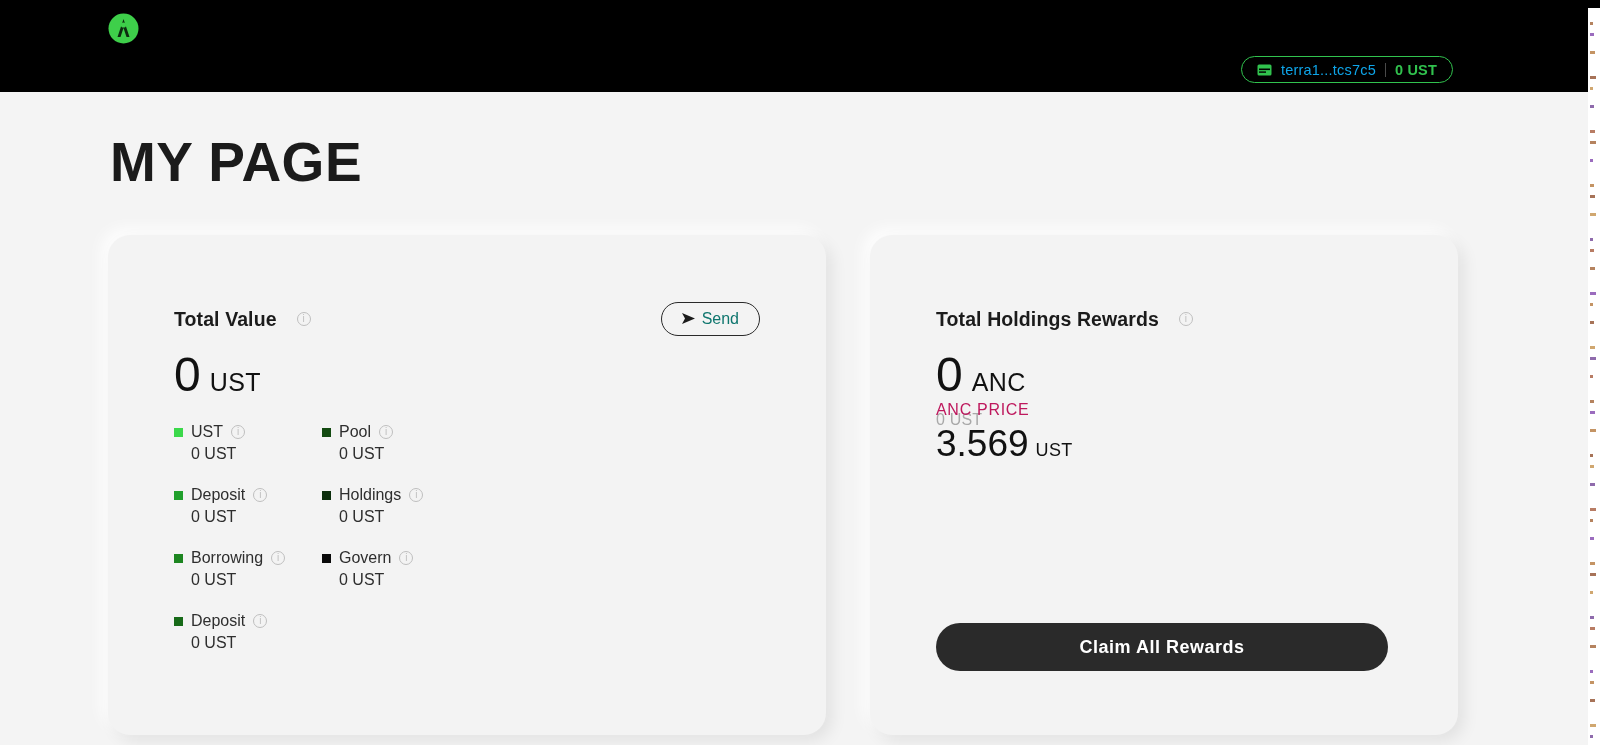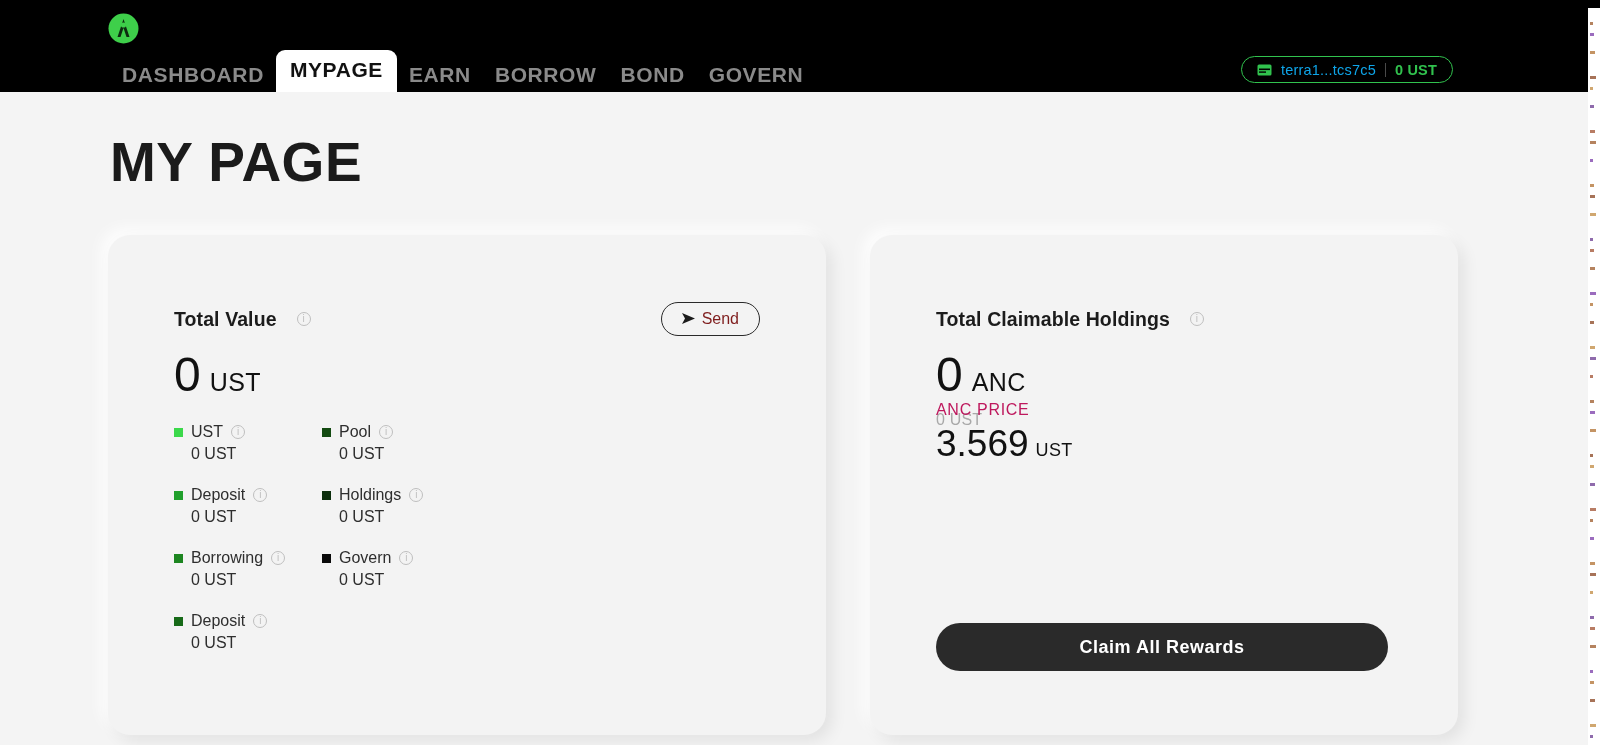--- a/index.html
+++ b/index.html
@@ -116,21 +116,21 @@
     cursor: pointer;
   }
 
   .send-btn {
     display: flex; align-items: center; gap: 7px;
     border: 1.3px solid #2a2a2a;
     border-radius: 17px;
     height: 34px;
     padding: 0 20px;
     background: transparent;
-    font-size: 16px; color: #7f1d1d;
+    font-size: 16px; color: #0f766e;
     font-family: "Liberation Sans", sans-serif;
     cursor: pointer;
   }
 
   .big-amount {
     margin-top: 20px;
     display: flex; align-items: baseline; gap: 9px;
   }
   .big-num { font-size: 48px; color: #111111; line-height: 1; font-weight: 400; }
   .big-unit { font-size: 25px; color: #111111; letter-spacing: 0.4px; }
@@ -203,28 +203,20 @@
 <div class="header">
 
   <div class="logo">
     <svg width="31" height="33" viewBox="0 0 31 33">
       <circle cx="15.5" cy="16.5" r="15" fill="#3ecf4a"></circle>
       <path d="M15.5 7 L21.5 25 L18.5 25 L15.5 16 L12.5 25 L9.5 25 Z" fill="#0d2b10"></path>
       <circle cx="15.5" cy="13" r="2.6" fill="#3ecf4a"></circle>
     </svg>
   </div>
 
-  <div class="navbar">
-    <div class="nav-item">DASHBOARD</div>
-    <div class="nav-item active">MYPAGE</div>
-    <div class="nav-item">EARN</div>
-    <div class="nav-item">BORROW</div>
-    <div class="nav-item">BOND</div>
-    <div class="nav-item">GOVERN</div>
-  </div>
 
   <div class="wallet-chip">
     <span class="wallet-icon">
       <svg width="15" height="12" viewBox="0 0 15 12">
         <rect x="0.5" y="0.5" width="14" height="11" rx="1.5" fill="#31c24e"></rect>
         <rect x="2" y="4.5" width="11" height="1.6" fill="#000"></rect>
         <rect x="2" y="7.4" width="7" height="1.4" fill="#000"></rect>
       </svg>
     </span>
     <span class="wallet-addr">terra1...tcs7c5</span>
@@ -316,21 +308,21 @@
             <span class="info-icon">i</span>
           </div>
           <div class="bd-value">0 UST</div>
         </div>
       </div>
     </div>
 
     <div class="card card-right">
       <div class="card-head">
         <div class="card-title">
-          <span>Total Claimable Holdings</span>
+          <span>Total Holdings Rewards</span>
           <span class="info-icon">i</span>
         </div>
       </div>
 
       <div class="big-amount">
         <span class="big-num">0</span>
         <span class="big-unit">ANC</span>
       </div>
       <div class="sub-amount">0 UST</div>
 

